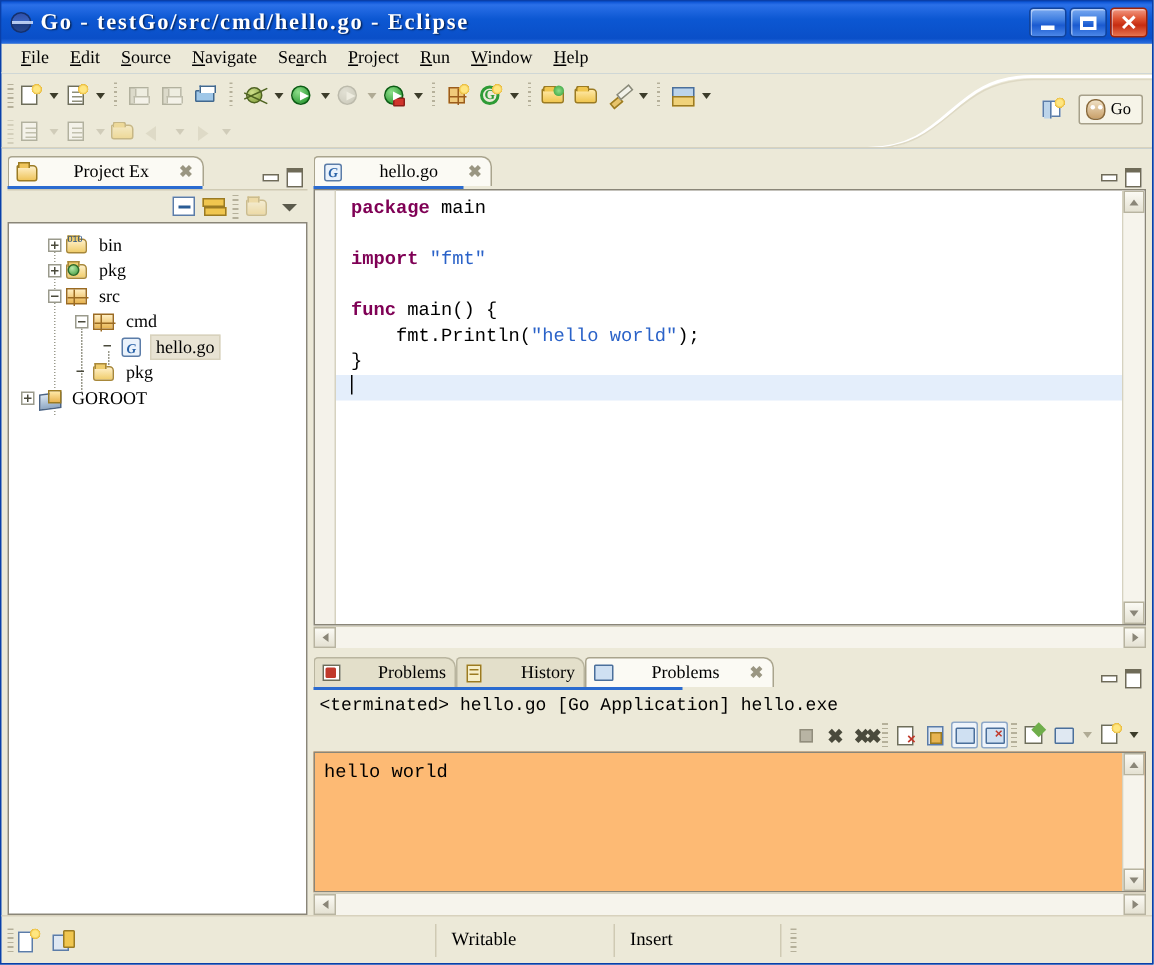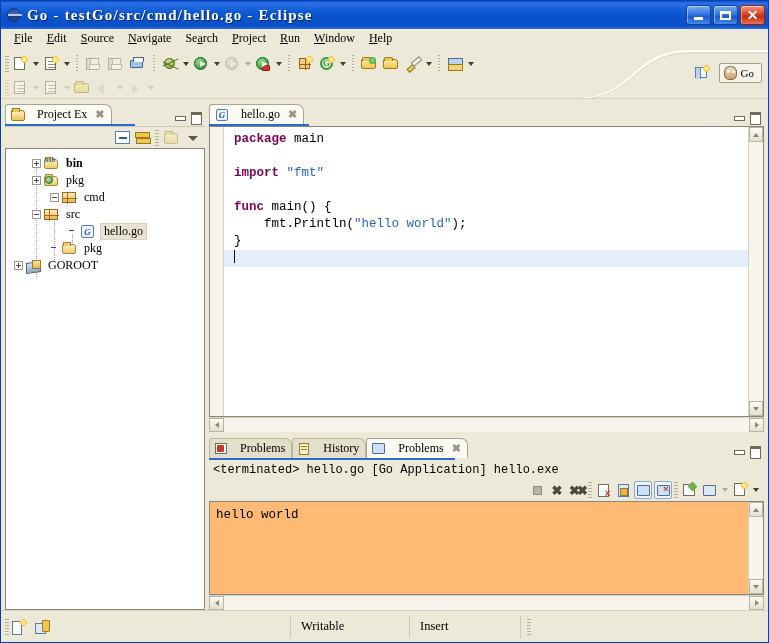--- a/index.html
+++ b/index.html
@@ -117,21 +117,21 @@
   .sync:after{content:"";position:absolute;left:0;top:6px;width:13px;height:5px;background:#f0d27a;border:1px solid #9b7b22;}
 
   
   .body-area { position:absolute; left:0; right:0; top:98px; bottom:32px;
                background:#ece9d8; padding:3px 4px 0 4px; display:flex; gap:4px; }
 
   
   .part { background:#ece9d8; display:flex; flex-direction:column; }
   .part-tabs { height:22px; display:flex; align-items:flex-end; position:relative; }
   .ptab {
-    height:20px; display:flex; align-items:center; gap:8px; padding:0 6px 0 5px;
+    height:20px; display:flex; align-items:center; gap:20px; padding:0 6px 0 5px;
     font-family:"Liberation Serif", serif; font-size:12px; color:#000; white-space:nowrap;
     border:1px solid #b9b59f; border-bottom:none; border-radius:3px 7px 0 0; background:#f1eee0;
   }
   .ptab.active { background:#fbfaf4; border-color:#a9a48d; }
   .ptab.inactive { background:#e3dfca; }
   .ptab .closex { color:#9a9682; font-size:11px; font-weight:bold; }
   .tab-underline { height:2px; background:#2a6bd0; }
   .part-ctl { margin-left:auto; display:flex; align-items:center; gap:3px; padding-right:3px; padding-bottom:2px; }
   .mini { width:13px; height:11px; position:relative; }
   .mini.minb:after{content:"";position:absolute;left:2px;top:5px;width:9px;height:3px;border:1px solid #6f6b58;background:#fff;}
@@ -498,52 +498,52 @@
         <span class="vmenu-ic"></span>
       </div>
 
       <div class="tree">
 
         <div class="dline-v" style="left:30px; top:17px; height:112px;"></div>
         <div class="dline-v" style="left:48px; top:68px; height:44px;"></div>
         <div class="dline-v" style="left:66px; top:85px; height:10px;"></div>
 
 
-        <div class="trow" style="padding-left:26px;font-weight:bold;">
+        <div class="trow" style="padding-left:26px;">
           <span class="exp plus"></span>
           <span class="ticon">
               <span class="f-plain"></span>
               <span class="badge-010">010</span>
             </span>
           <span class="tlabel">bin</span>
         </div>
 
         <div class="trow" style="padding-left:26px;">
           <span class="exp plus"></span>
           <span class="ticon">
               <span class="f-plain"></span>
               <span class="badge-g"></span>
             </span>
           <span class="tlabel">pkg</span>
         </div>
 
+        <div class="trow" style="padding-left:26px;">
+          <span class="exp"></span>
+          <span class="ticon">
+              <span class="f-pkg"></span>
+            </span>
+          <span class="tlabel">src</span>
+        </div>
+
         <div class="trow" style="padding-left:44px;">
           <span class="exp"></span>
           <span class="ticon">
               <span class="f-pkg"></span>
             </span>
           <span class="tlabel">cmd</span>
-        </div>
-
-        <div class="trow" style="padding-left:26px;">
-          <span class="exp"></span>
-          <span class="ticon">
-              <span class="f-pkg"></span>
-            </span>
-          <span class="tlabel">src</span>
         </div>
 
         <div class="trow" style="padding-left:62px;">
           <span class="exp none"></span>
           <span class="ticon">
               <span class="f-go">G</span>
             </span>
           <span class="tlabel sel">hello.go</span>
         </div>
 

